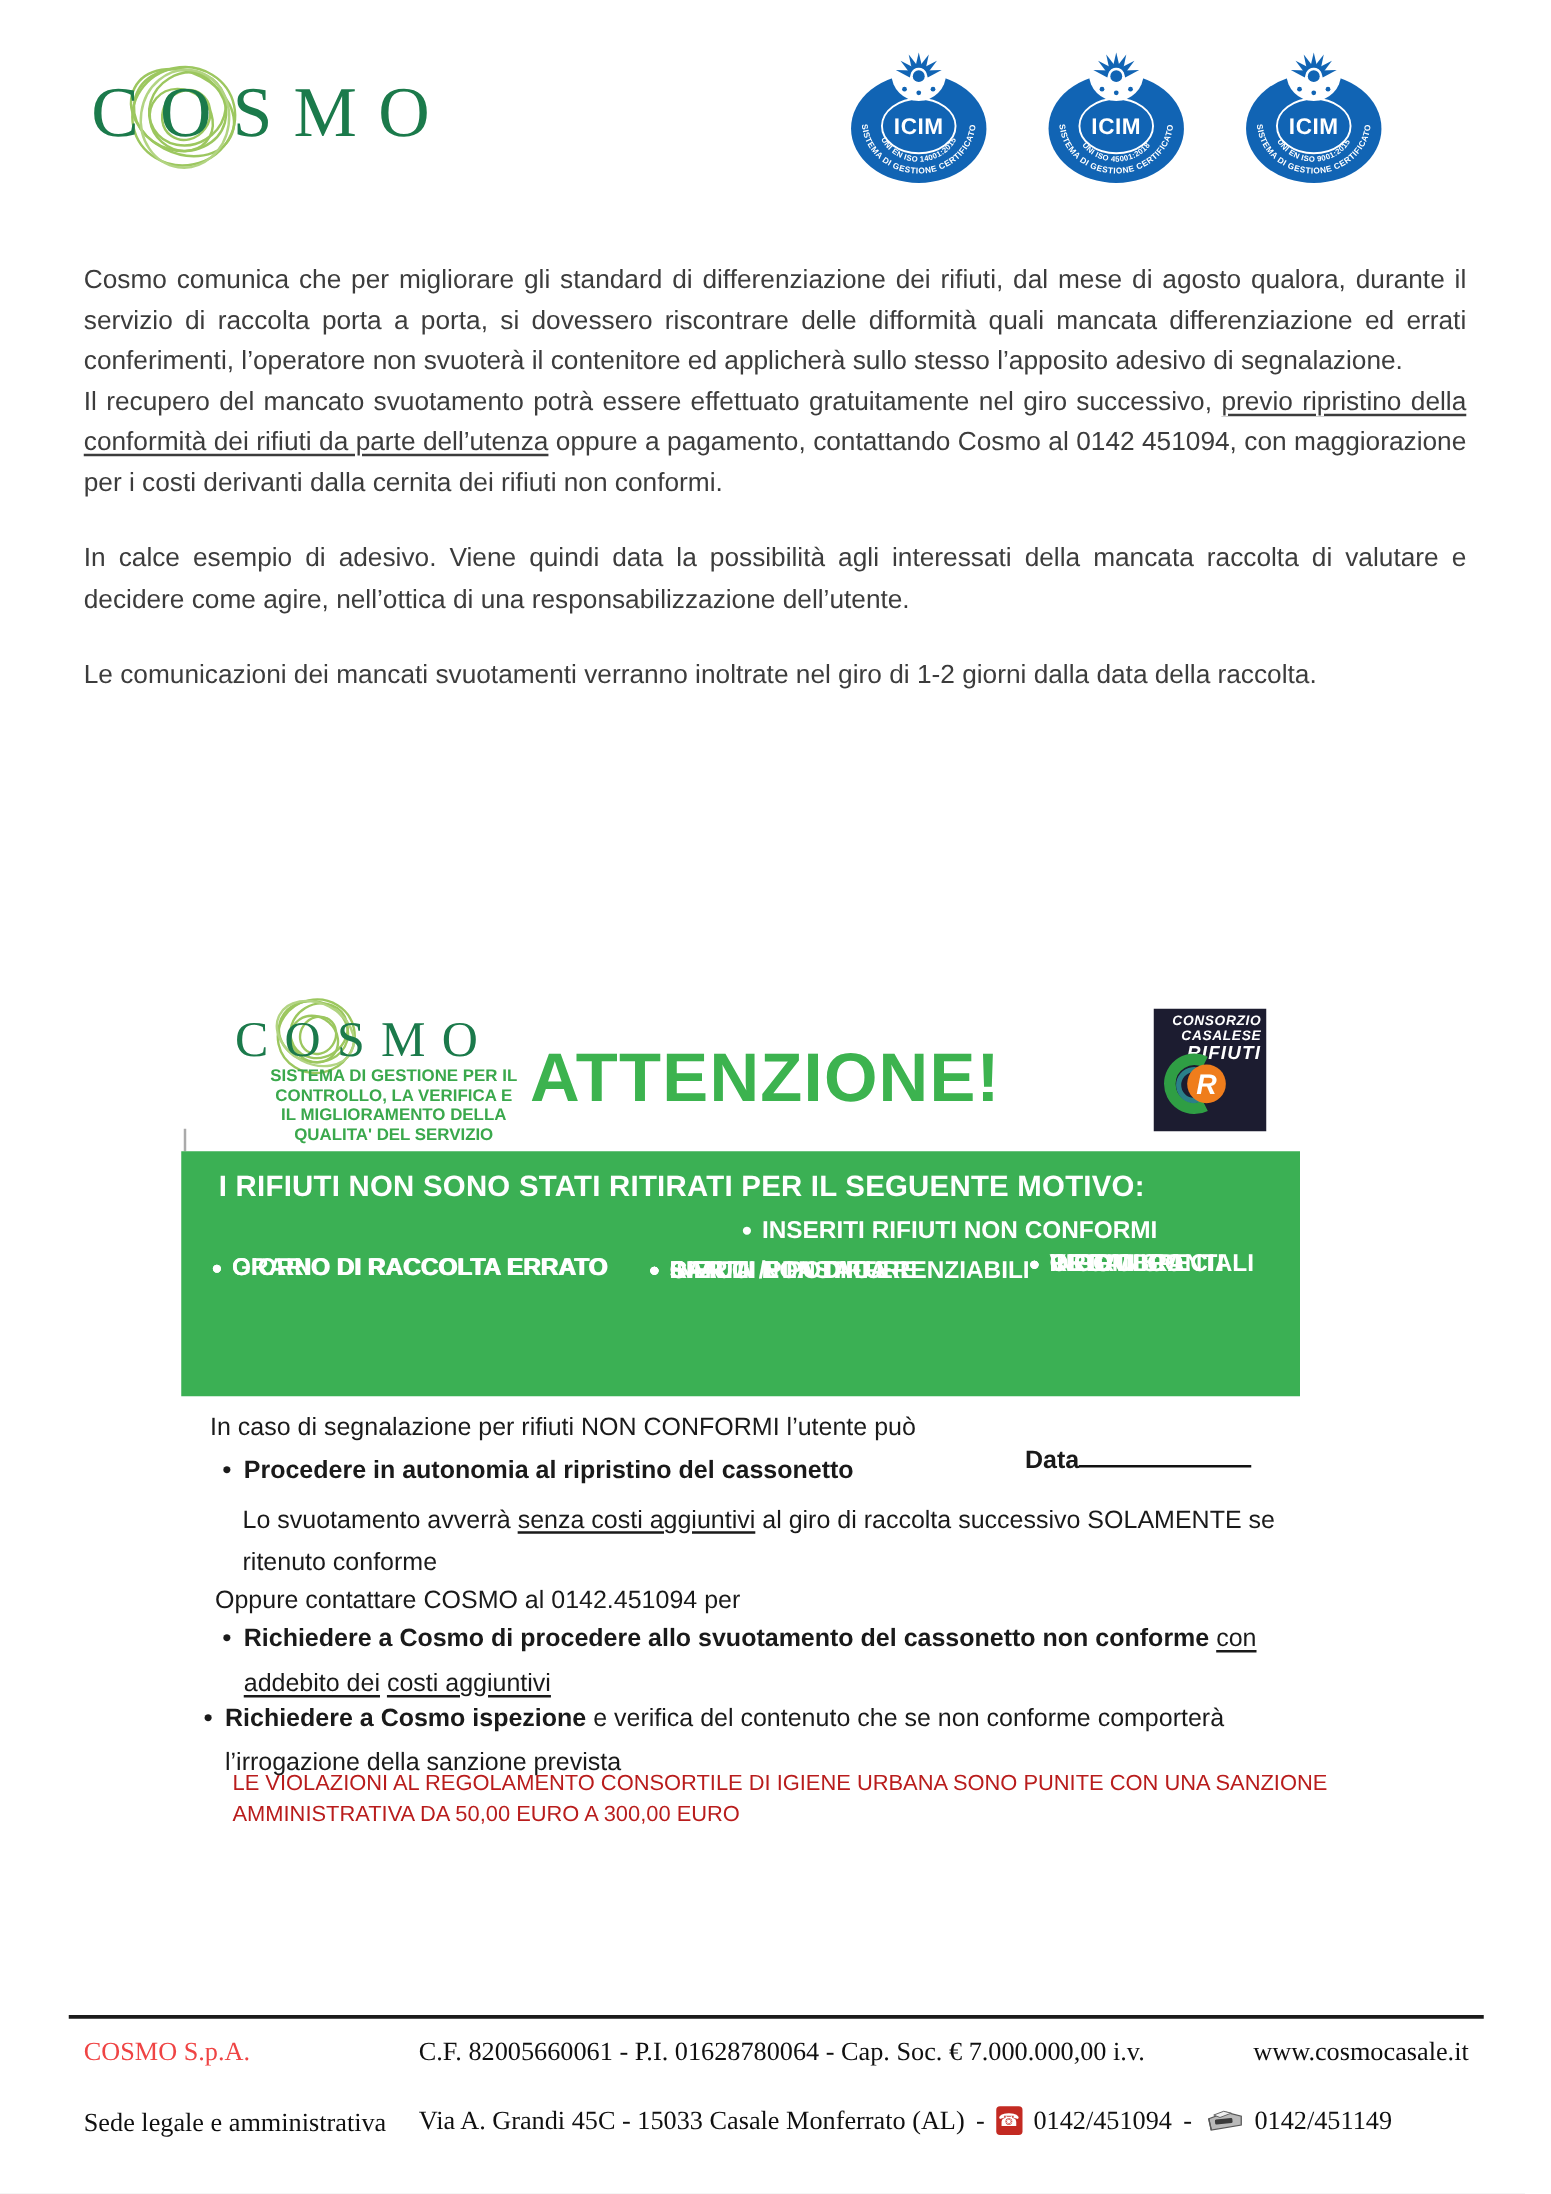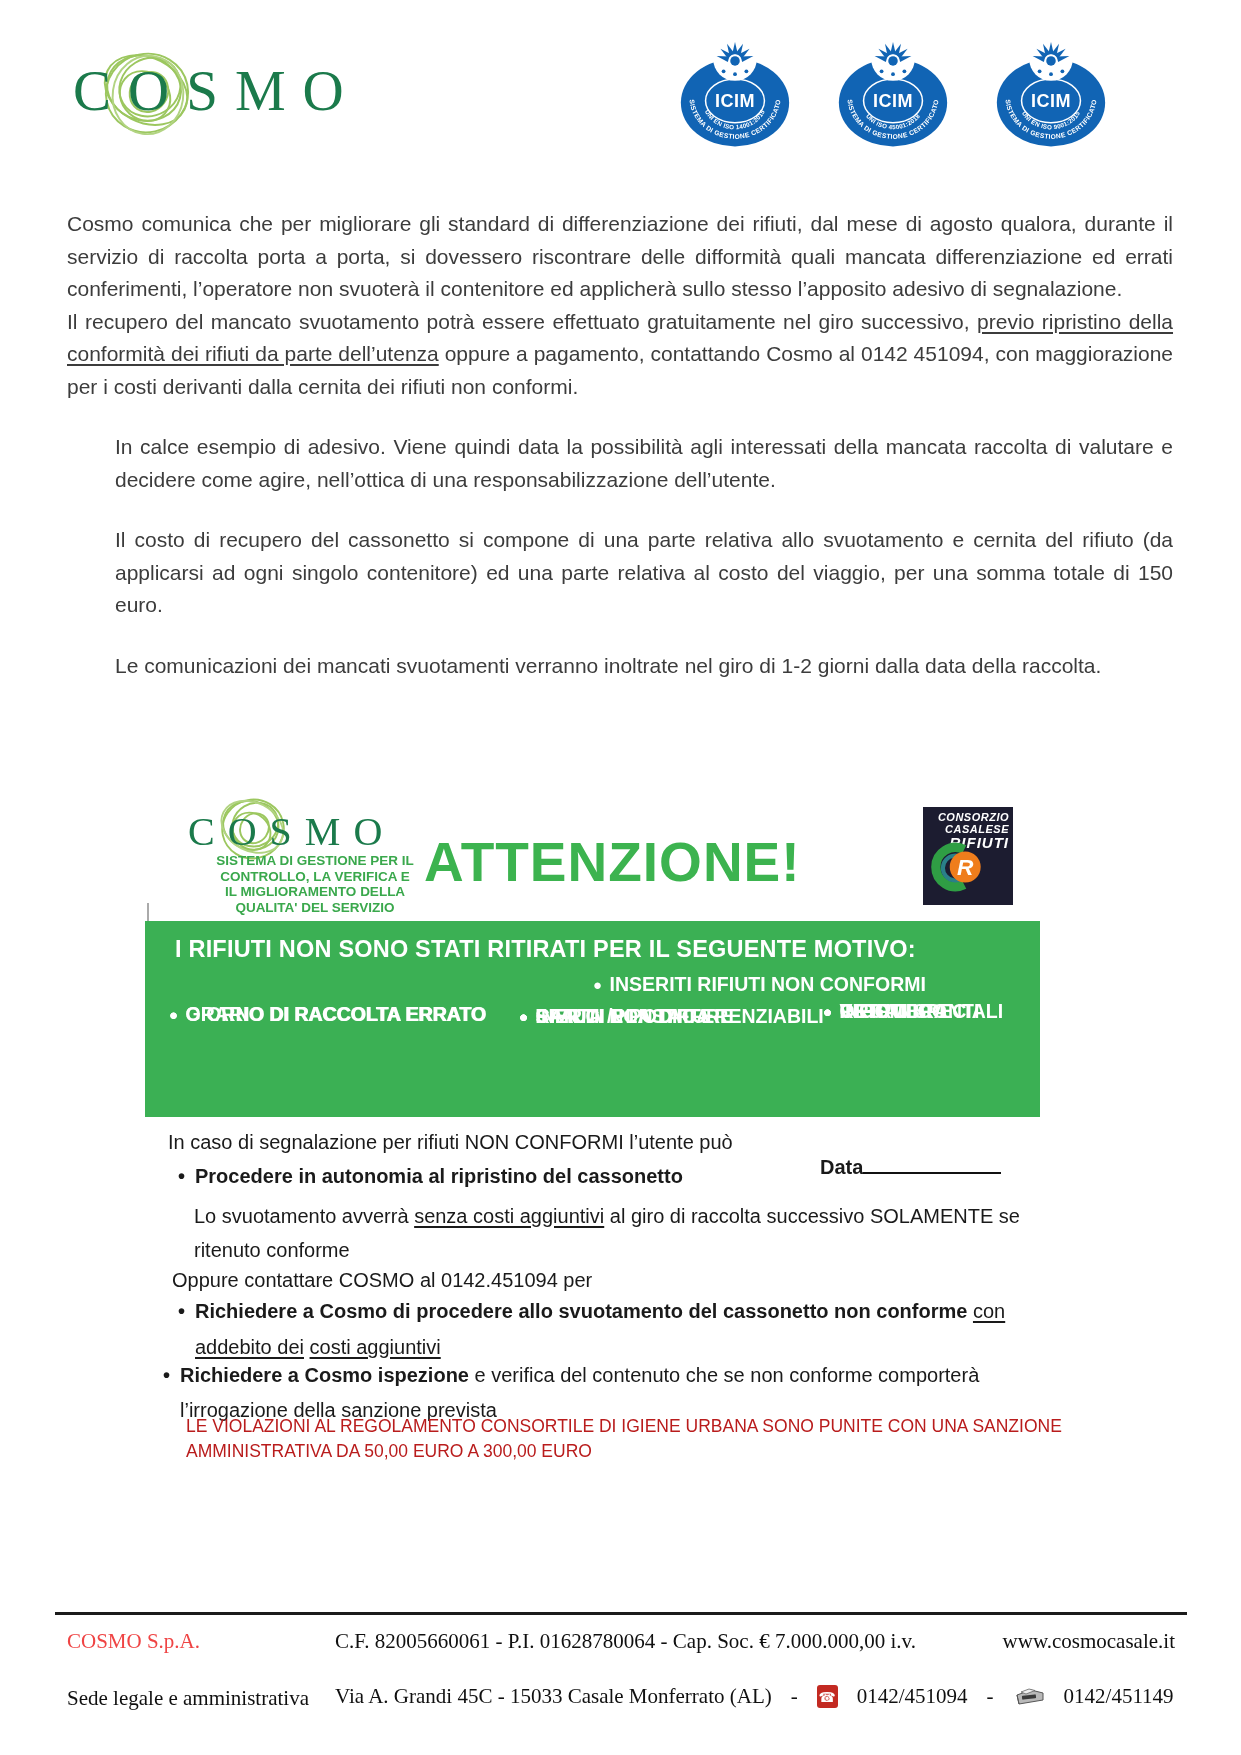--- a/index.html
+++ b/index.html
@@ -10,21 +10,21 @@
   .logo-scribble{position:absolute;left:98px;top:34px;width:98px;height:118px;}
   .logo-word{position:absolute;left:73px;top:58px;font-family:"Liberation Serif",serif;
              font-size:57px;font-weight:400;color:#1b7a4b;letter-spacing:17px;white-space:nowrap;}
   .badges{position:absolute;left:672px;top:40px;display:flex;gap:32px;}
   .badge{width:126px;height:114px;}
 
   
   .letter{position:absolute;left:67px;top:208px;width:1106px;font-size:21px;line-height:32.5px;
           color:#3c3c3c;text-align:justify;}
   .letter p{margin:0;}
-  .letter p.sp{margin-top:28px;margin-left:48px;}
+  .letter p.sp{margin-top:28px;}
   .u{text-decoration:underline;text-underline-offset:3px;}
   .b{font-weight:700;}
 
   
   .st-scribble{position:absolute;left:213px;top:785px;width:80px;height:88px;}
   .st-logo-word{position:absolute;left:188px;top:808px;font-family:"Liberation Serif",serif;
                 font-size:40px;font-weight:400;color:#1b7a4b;letter-spacing:13px;white-space:nowrap;}
   .st-tagline{position:absolute;left:170px;top:853px;width:290px;text-align:center;
               font-size:13.5px;line-height:15.5px;font-weight:700;color:#3aa84c;}
   .st-attention{position:absolute;left:424px;top:830px;font-size:55px;font-weight:800;
@@ -60,21 +60,21 @@
   .st-b3{left:163px;top:1358px;line-height:35px;}
   .st-sanction{left:186px;top:1414px;line-height:25px;font-size:17.5px;font-weight:400;color:#b91c1c;}
 
   
   .f-rule{position:absolute;left:55px;top:1612px;width:1132px;height:3px;background:#1b1b1b;}
   .footer-text{position:absolute;font-family:"Liberation Serif",serif;font-size:21px;color:#101010;white-space:nowrap;}
   .f-company{left:67px;top:1629px;font-weight:400;color:#ef4444;}
   .f-fiscal{left:335px;top:1629px;}
   .f-site{right:66px;top:1629px;}
   .f-hq{left:67px;top:1686px;}
-  .f-addr{left:335px;top:1684px;display:flex;align-items:center;gap:19px;justify-content:center;}
+  .f-addr{left:335px;top:1684px;display:flex;align-items:center;gap:9px;justify-content:center;}
   .icon-phone{display:inline-flex;align-items:center;justify-content:center;width:21px;height:23px;
               background:#c32a22;border-radius:3px;color:#fff;font-size:14px;
               font-family:"DejaVu Sans",sans-serif;}
   .icon-fax{width:32px;height:22px;}
 </style>
 </head>
 <body>
 
 <div class="page">
 
@@ -181,21 +181,20 @@
       <text font-size="7" font-weight="700" fill="#ffffff" letter-spacing="0.4">
         <textPath href="#b2ring" startOffset="50%" text-anchor="middle">SISTEMA DI GESTIONE CERTIFICATO</textPath>
       </text>
     </svg>
   </div>
 
   <section class="letter">
     <p>Cosmo comunica che per migliorare gli standard di differenziazione dei rifiuti, dal mese di agosto qualora, durante il servizio di raccolta porta a porta, si dovessero riscontrare delle difformità quali mancata differenziazione ed errati conferimenti, l’operatore non svuoterà il contenitore ed applicherà sullo stesso l’apposito adesivo di segnalazione.</p>
     <p><span>Il recupero del mancato svuotamento potrà essere effettuato gratuitamente nel giro successivo, </span><span class="u">previo ripristino della conformità dei rifiuti da parte dell’utenza</span><span> oppure a pagamento, contattando Cosmo al 0142 451094, con maggiorazione per i costi derivanti dalla cernita dei rifiuti non conformi.</span></p>
     <p class="sp">In calce esempio di adesivo. Viene quindi data la possibilità agli interessati della mancata raccolta di valutare e decidere come agire, nell’ottica di una responsabilizzazione dell’utente.</p>
-    <p class="sp">Il costo di recupero del cassonetto si compone di una parte relativa allo svuotamento e cernita del rifiuto (da applicarsi ad ogni singolo contenitore) ed una parte relativa al costo del viaggio, per una somma totale di 150 euro.</p>
     <p class="sp">Le comunicazioni dei mancati svuotamenti verranno inoltrate nel giro di 1-2 giorni dalla data della raccolta.</p>
   </section>
 
   <svg class="st-scribble" viewBox="0 0 100 120">
     <g fill="none" stroke="#9cc75f" stroke-width="2.6">
       <ellipse cx="50" cy="60" rx="42" ry="40" transform="rotate(-12 50 60)"></ellipse>
       <ellipse cx="47" cy="55" rx="38" ry="33" transform="rotate(16 47 55)"></ellipse>
       <ellipse cx="53" cy="54" rx="32" ry="29" transform="rotate(-31 53 54)"></ellipse>
       <ellipse cx="48" cy="63" rx="27" ry="24" transform="rotate(41 48 63)"></ellipse>
       <ellipse cx="52" cy="59" rx="21" ry="19" transform="rotate(-55 52 59)"></ellipse>

